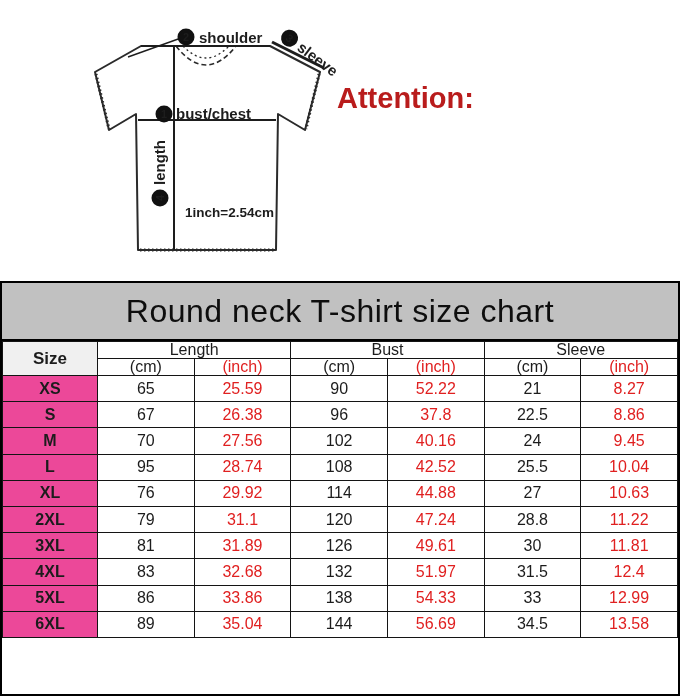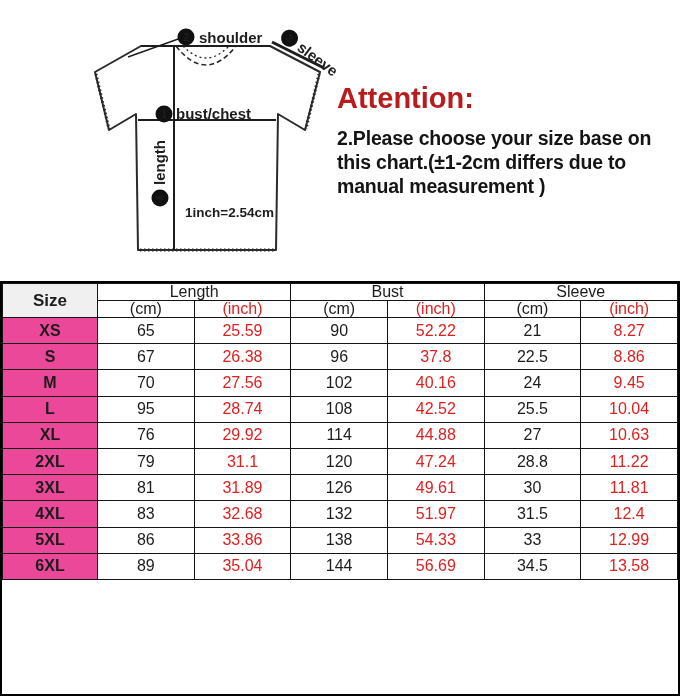--- a/index.html
+++ b/index.html
@@ -78,25 +78,25 @@
       <circle cx="0" cy="-5" r="8.5" fill="#111"></circle>
       <text class="marker-num" x="0" y="-1" text-anchor="middle">4</text>
       <text x="13" y="0" font-size="15">length</text>
     </g>
 
     <text x="127" y="209" font-size="13.5">1inch=2.54cm</text>
   </svg>
 
   <div class="attention">
     <p class="attention-title">Attention:</p>
-    <p class="attention-item">2.Please choose your size base on this chart.(±1-2cm differs due to manual measurement )</p>
   </div>
 </div>
 
 <div class="size-chart">
+  <div class="chart-title">Round neck T-shirt size chart</div>
   <table class="size-table">
     <colgroup>
       <col style="width:95px">
       <col>
         <col>
         <col>
         <col>
         <col>
         <col>
     </colgroup>

